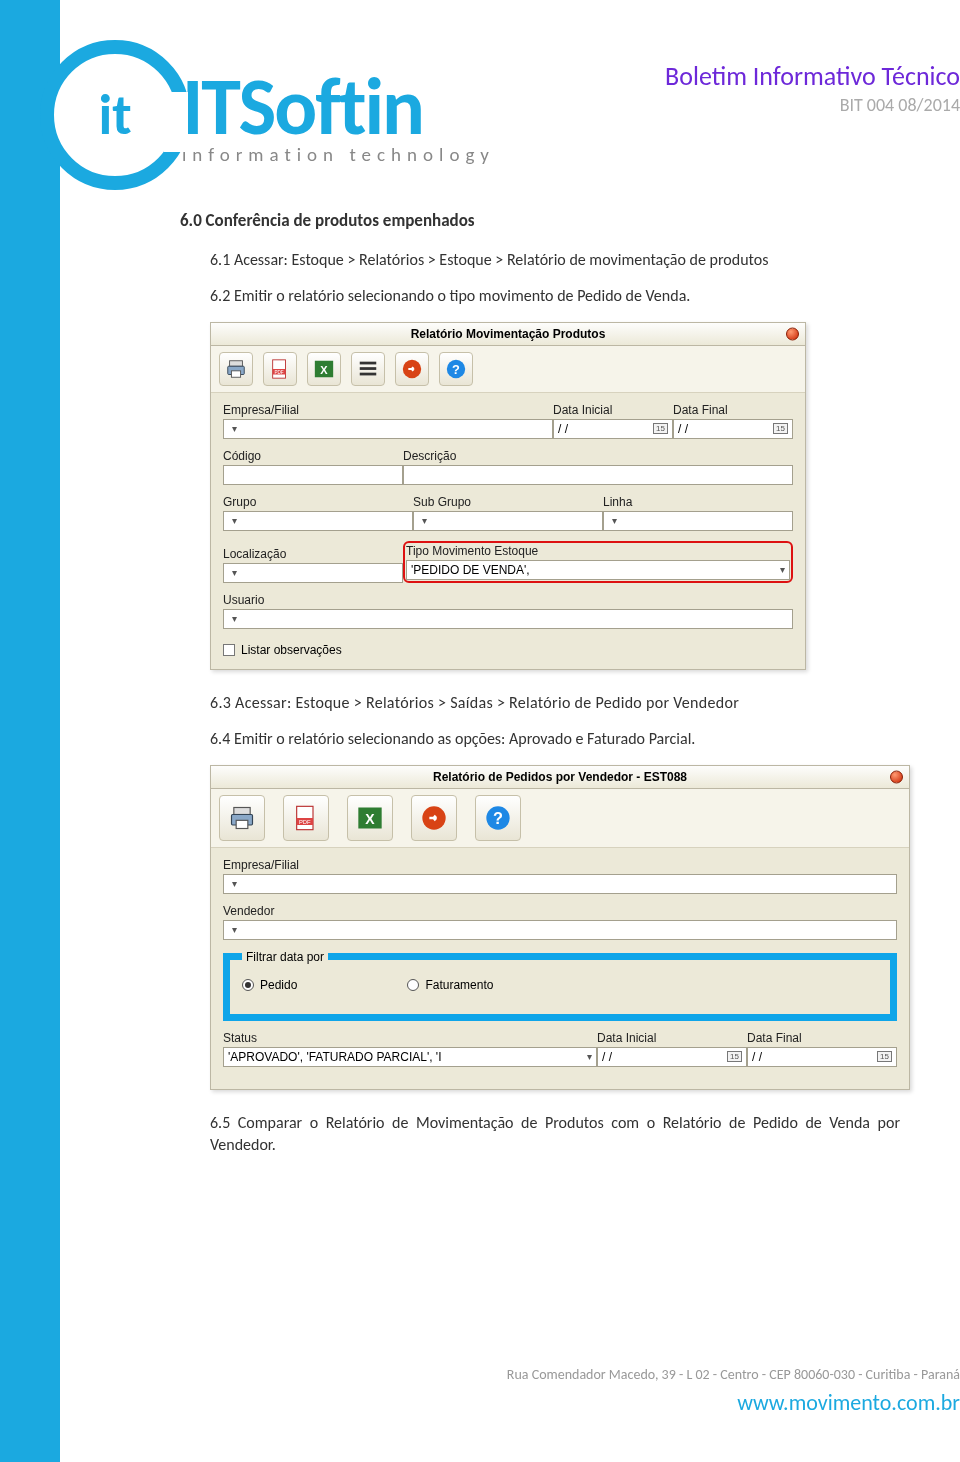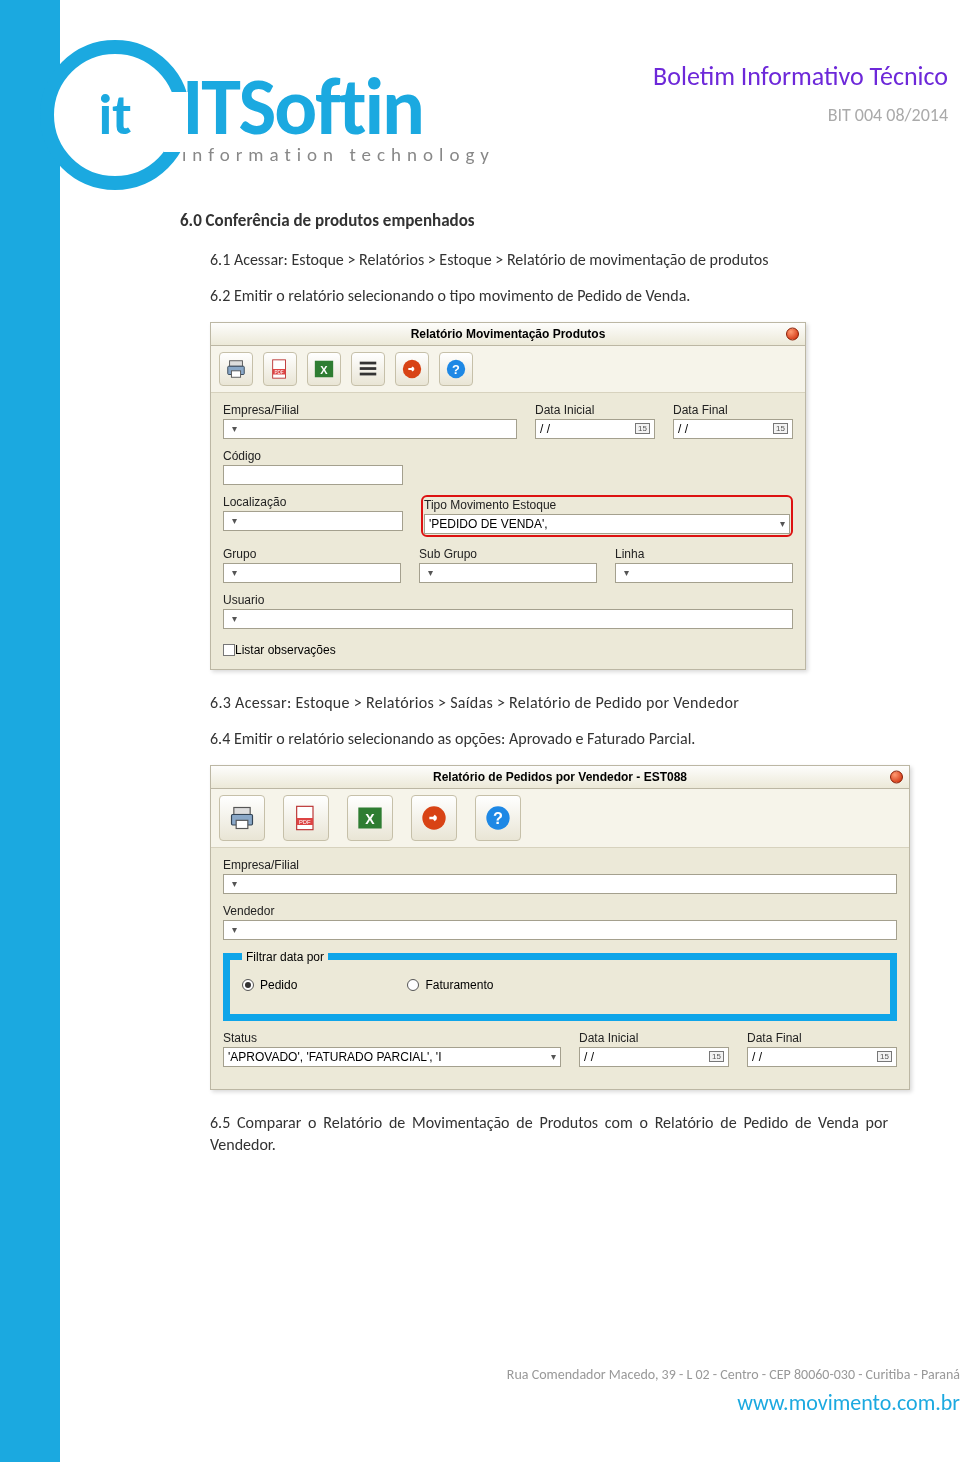--- a/index.html
+++ b/index.html
@@ -16,21 +16,21 @@
   }
   .side-bar {
     position: absolute;
     left: 0; top: 0; bottom: 0;
     width: 60px;
     background: #1ba9e0;
   }
   .page {
     position: absolute;
     left: 60px; right: 0; top: 0; bottom: 0;
-    padding: 30px 12px 0 0;
+    padding: 30px 0 0 0;
   }
 
   
   .hdr { position: relative; height: 170px; }
   .logo {
     position: absolute; left: -20px; top: 10px;
     display: flex; align-items: center;
   }
   .logo-c {
     width: 150px; height: 150px; border-radius: 50%;
@@ -50,21 +50,21 @@
     font-size: 80px; font-weight: 700; color: #1ba9e0; letter-spacing: -2px;
   }
   .logo-word .sub {
     font-size: 19px; color: #888; letter-spacing: 6px;
     margin-top: -2px;
   }
   .hdr-right {
     position: absolute; right: 0; top: 30px; text-align: right;
   }
   .hdr-right .line1 { font-size: 26px; color: #6d28d9; }
-  .hdr-right .line2 { font-size: 18px; color: #aaa; margin-top: 12px; }
+  .hdr-right .line2 { font-size: 18px; color: #aaa; margin-top: 2px; }
 
   .content {
     padding: 0 60px 0 120px;
     font-size: 16px;
   }
   .sec-title { font-weight: 700; margin: 10px 0 18px; font-size: 17px; }
   .step { margin: 0 0 14px 30px; text-align: justify; line-height: 1.4; }
   .step.spaced { letter-spacing: .3px; }
 
   
@@ -98,21 +98,21 @@
     display: flex; gap: 10px; padding: 6px 8px;
     border-bottom: 1px solid #d7d2be;
     background:#f6f4ea;
   }
   .t-btn {
     width: 34px; height: 34px; border: 1px solid #c6c0a9; border-radius: 4px;
     display: flex; align-items: center; justify-content: center;
     background: linear-gradient(#fff,#e9e5d5);
   }
   .body-pad { padding: 10px 12px 12px; }
-  .row { display: flex; gap: 18px; align-items: flex-start; margin-bottom: 10px; }
+  .row { display: flex; align-items: flex-end; margin-bottom: 10px; }
   .fld { display: flex; flex-direction: column; flex: 1; }
   .fld.sm  { flex: 0 0 120px; }
   .fld.md  { flex: 0 0 150px; }
   .lbl { font-size: 12px; color:#222; margin-bottom:2px; }
   .inp {
     height: 20px;
     background:#fff;
     border:1px solid #a4a08e;
     padding:0 4px;
     display:flex; align-items:center;
@@ -123,21 +123,21 @@
   }
   .inp.date::after{
     content:"15"; font-size:8px; color:#555;
     border:1px solid #777; padding:0 2px; margin-left:6px;
     background:#f3f3f3;
   }
   .redbox{
     border:2px solid #d11; border-radius:6px; padding:1px;
   }
 
-  .checkbox-row { display:flex; align-items:center; padding-top:4px;}
+  .checkbox-row { display:flex; align-items:center; gap:6px; padding-top:4px;}
   .cb { width:12px;height:12px;border:1px solid #777;background:#fff; }
 
   .radios{ display:flex; gap:110px; align-items:center; margin:6px 0 10px; }
   .radio{ display:flex; align-items:center; gap:6px;}
   .rd{ width:12px;height:12px;border:1px solid #555;border-radius:50%;background:#fff;position:relative;}
   .rd.checked::after{content:"";position:absolute;inset:2px;border-radius:50%;background:#333;}
 
   fieldset.group{
     border:7px solid #0ea5e9; margin:4px 0 10px; padding:8px 12px 12px;
     background:#ece9d8;
@@ -247,46 +247,50 @@
             <div class="inp date">
                 <span>/  /</span>
               </div>
             </div>
         </div>
         <div class="row">
           <div class="fld" style="flex:0 0 180px">
               <span class="lbl">Código</span>
             <div class="inp"></div>
             </div>
+          <div class="fld">
+              <span class="lbl">Descrição</span>
+            <div class="inp"></div>
+            </div>
+        </div>
+        <div class="row">
+          <div class="fld">
+              <span class="lbl">Grupo</span>
+            <div class="inp combo"></div>
+            </div>
+          <div class="fld">
+              <span class="lbl">Sub Grupo</span>
+            <div class="inp combo"></div>
+            </div>
+          <div class="fld">
+              <span class="lbl">Linha</span>
+            <div class="inp combo"></div>
+            </div>
         </div>
         <div class="row">
           <div class="fld" style="flex:0 0 180px">
               <span class="lbl">Localização</span>
             <div class="inp combo"></div>
             </div>
           <div class="fld redbox">
             <span class="lbl">Tipo Movimento Estoque</span>
             <div class="inp combo">
                 <span>'PEDIDO DE VENDA',</span>
               </div>
           </div>
-        </div>
-        <div class="row">
-          <div class="fld">
-              <span class="lbl">Grupo</span>
-            <div class="inp combo"></div>
-            </div>
-          <div class="fld">
-              <span class="lbl">Sub Grupo</span>
-            <div class="inp combo"></div>
-            </div>
-          <div class="fld">
-              <span class="lbl">Linha</span>
-            <div class="inp combo"></div>
-            </div>
         </div>
         <div class="row">
           <div class="fld">
               <span class="lbl">Usuario</span>
             <div class="inp combo"></div>
             </div>
         </div>
         <div class="checkbox-row">
           <span class="cb"></span>
           <span>Listar observações</span>

